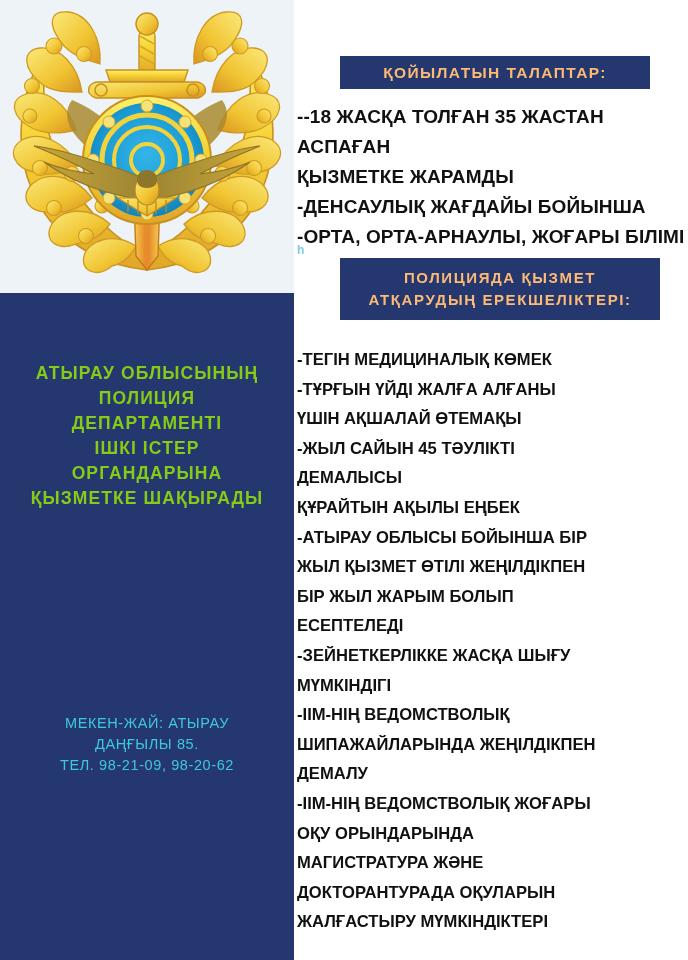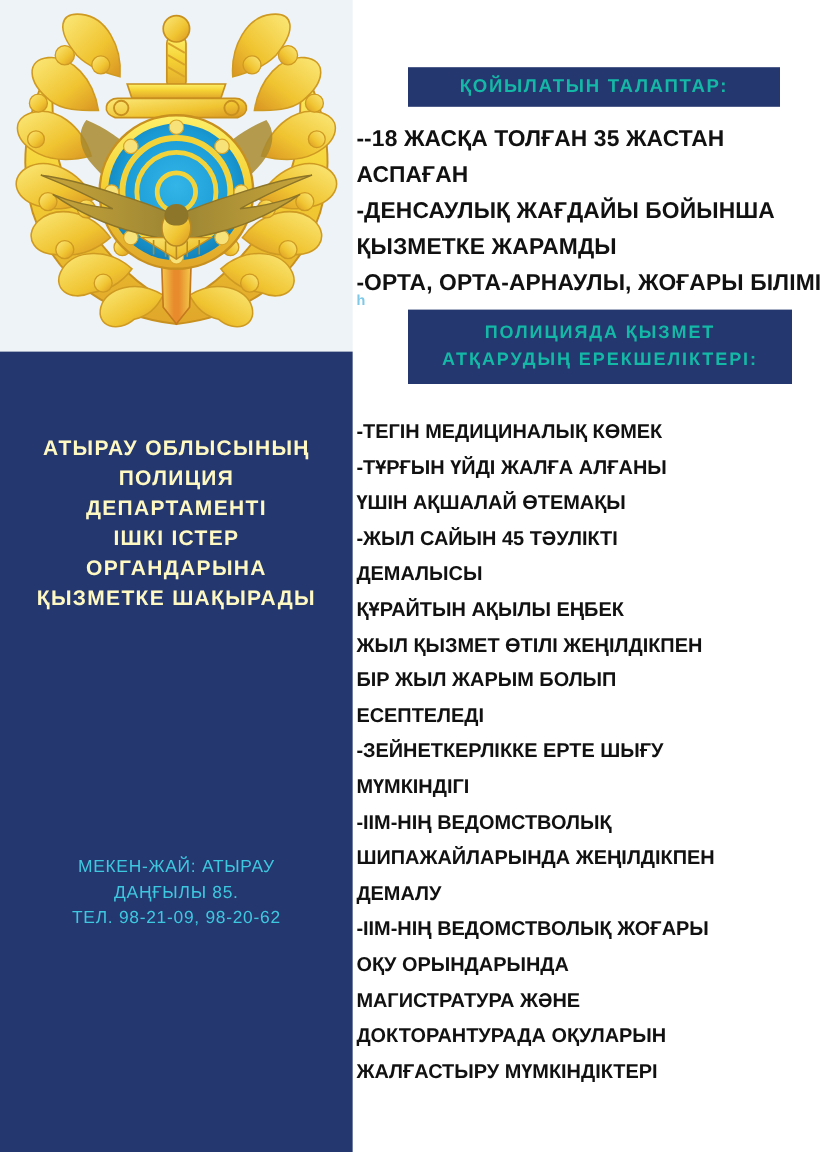--- a/index.html
+++ b/index.html
@@ -57,21 +57,21 @@
     width: 294px;
     height: 667px;
     background: #25376f;
   }
   .dept-title {
     position: absolute;
     left: 0;
     top: 68px;
     width: 294px;
     text-align: center;
-    color: #fef9c3;
+    color: #84cc16;
     font-size: 17.5px;
     font-weight: bold;
     letter-spacing: 1.1px;
     line-height: 25px;
   }
   .dept-title div { white-space: nowrap; }
 
   .address-block {
     position: absolute;
     left: 0;
@@ -91,21 +91,21 @@
     left: 294px;
     top: 0;
     width: 394px;
     height: 960px;
     background: #ffffff;
   }
 
   .hdr-box {
     position: absolute;
     background: #25376f;
-    color: #14b8a6;
+    color: #fdba74;
     font-weight: bold;
     letter-spacing: 1.4px;
     text-align: center;
     box-sizing: border-box;
   }
   .hdr-box-1 {
     left: 46px;
     top: 56px;
     width: 310px;
     height: 33px;
@@ -333,48 +333,49 @@
     <div class="hdr-box hdr-box-1">ҚОЙЫЛАТЫН ТАЛАПТАР:</div>
 
     <div class="req-list">
       <div>
         <span>--18 ЖАСҚА ТОЛҒАН 35 ЖАСТАН</span>
       </div>
       <div>
         <span>АСПАҒАН</span>
       </div>
       <div>
+        <span>ҚЫЗМЕТКЕ ЖАРАМДЫ</span>
+      </div>
+      <div>
         <span>-ДЕНСАУЛЫҚ ЖАҒДАЙЫ БОЙЫНША</span>
-      </div>
-      <div>
-        <span>ҚЫЗМЕТКЕ ЖАРАМДЫ</span>
       </div>
       <div>
         <span>-ОРТА, ОРТА-АРНАУЛЫ, ЖОҒАРЫ БІЛІМІ</span>
       </div>
     </div>
 
     <div class="stray-h">h</div>
 
     <div class="hdr-box hdr-box-2">
       <div>ПОЛИЦИЯДА ҚЫЗМЕТ</div>
       <div>АТҚАРУДЫҢ ЕРЕКШЕЛІКТЕРІ:</div>
     </div>
 
     <div class="benefits-list">
       <div class="ln">-ТЕГІН МЕДИЦИНАЛЫҚ КӨМЕК</div>
       <div class="ln">-ТҰРҒЫН ҮЙДІ ЖАЛҒА АЛҒАНЫ</div>
       <div class="ln">ҮШІН АҚШАЛАЙ ӨТЕМАҚЫ</div>
       <div class="ln">-ЖЫЛ САЙЫН 45 ТӘУЛІКТІ</div>
       <div class="ln">ДЕМАЛЫСЫ</div>
       <div class="ln">ҚҰРАЙТЫН АҚЫЛЫ ЕҢБЕК</div>
+      <div class="ln">-АТЫРАУ ОБЛЫСЫ БОЙЫНША БІР</div>
       <div class="ln">ЖЫЛ ҚЫЗМЕТ ӨТІЛІ ЖЕҢІЛДІКПЕН</div>
       <div class="ln">БІР ЖЫЛ ЖАРЫМ БОЛЫП</div>
       <div class="ln">ЕСЕПТЕЛЕДІ</div>
-      <div class="ln">-ЗЕЙНЕТКЕРЛІККЕ ЕРТЕ ШЫҒУ</div>
+      <div class="ln">-ЗЕЙНЕТКЕРЛІККЕ ЖАСҚА ШЫҒУ</div>
       <div class="ln">МҮМКІНДІГІ</div>
       <div class="ln">-ІІМ-НІҢ ВЕДОМСТВОЛЫҚ</div>
       <div class="ln">ШИПАЖАЙЛАРЫНДА ЖЕҢІЛДІКПЕН</div>
       <div class="ln">ДЕМАЛУ</div>
       <div class="ln">-ІІМ-НІҢ ВЕДОМСТВОЛЫҚ ЖОҒАРЫ</div>
       <div class="ln">ОҚУ ОРЫНДАРЫНДА</div>
       <div class="ln">МАГИСТРАТУРА ЖӘНЕ</div>
       <div class="ln">ДОКТОРАНТУРАДА ОҚУЛАРЫН</div>
       <div class="ln">ЖАЛҒАСТЫРУ МҮМКІНДІКТЕРІ</div>
 

